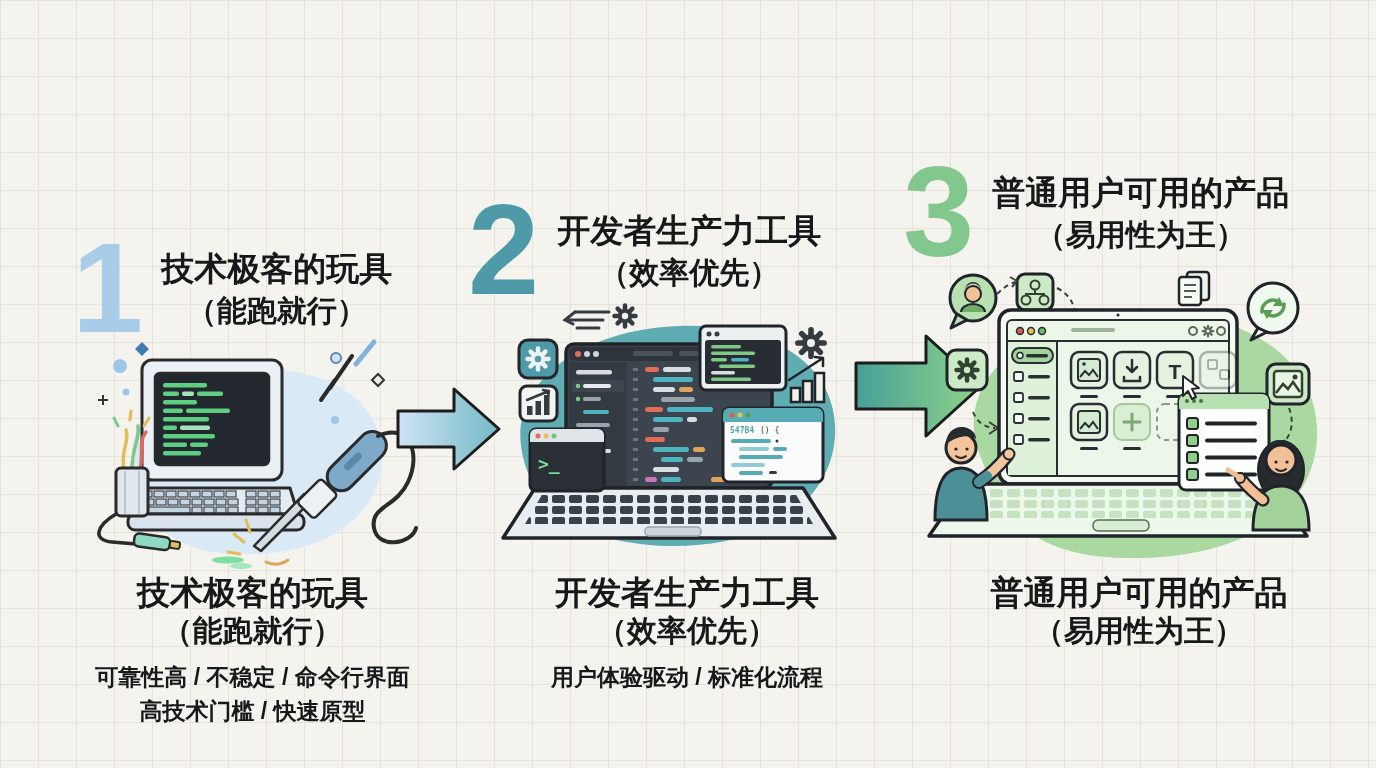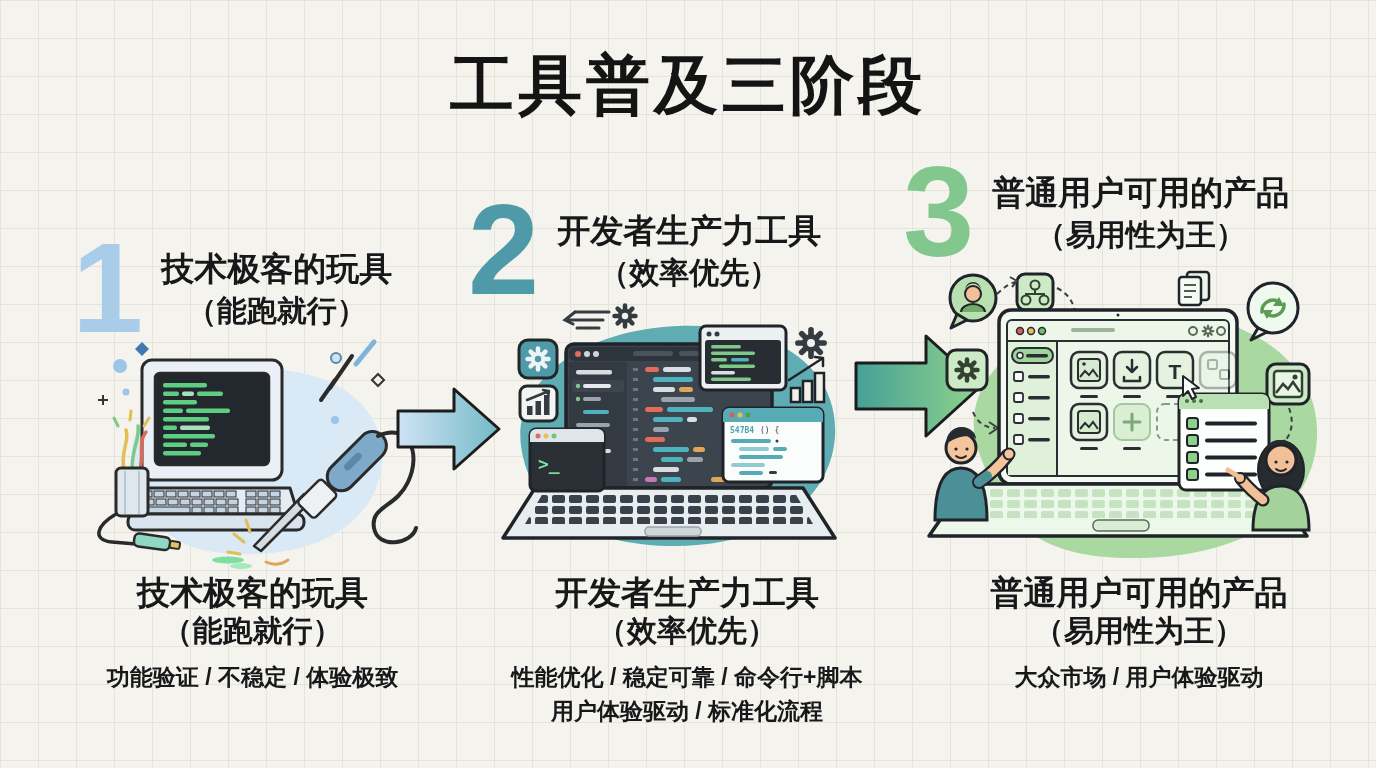--- a/index.html
+++ b/index.html
@@ -37,21 +37,20 @@
   .sm1{left:50px;top:574px;width:405px;}
   .sm2{left:478px;top:574px;width:418px;}
   .sm3{left:922px;top:574px;width:434px;}
   .defs-hidden{position:absolute;width:0;height:0;}
 </style>
 <title>工具普及三阶段</title></head>
 <body>
 
 <div class="canvas">
 
-  <h1 class="title">工具普及三阶段</h1>
 
   <svg class="defs-hidden" aria-hidden="true">
     <defs>
       <g id="gear">
         <g stroke="currentColor" stroke-width="4.5" stroke-linecap="round" fill="none">
           <path d="M12,1.5 V22.5 M1.5,12 H22.5 M4.6,4.6 L19.4,19.4 M19.4,4.6 L4.6,19.4"></path>
         </g>
         <circle cx="12" cy="12" r="7.2" fill="currentColor"></circle>
         <circle cx="12" cy="12" r="3.2" fill="var(--hole,#ffffff)"></circle>
       </g>
@@ -505,29 +504,28 @@
       <path d="M345,190 A15,15 0 0 1 375,188 C375,177 366,171 357,172 C348,173 345,180 345,190 Z" fill="#262b30"></path>
       <circle cx="355" cy="194" r="1.6" fill="#20242a"></circle>
         <circle cx="366" cy="194" r="1.6" fill="#20242a"></circle>
       <path d="M355,201 q5,4 10,0" stroke="#20242a" stroke-width="2" fill="none" stroke-linecap="round"></path>
     </g>
   </svg>
 
   <section class="summary sm1">
     <div class="sum-title">技术极客的玩具</div>
     <div class="sum-sub">（能跑就行）</div>
-    <div class="sum-feat">功能验证 / 不稳定 / 体验极致</div>
+    <div class="sum-feat">可靠性高 / 不稳定 / 命令行界面</div>
+    <div class="sum-feat">高技术门槛 / 快速原型</div>
   </section>
 
   <section class="summary sm2">
     <div class="sum-title">开发者生产力工具</div>
     <div class="sum-sub">（效率优先）</div>
-    <div class="sum-feat">性能优化 / 稳定可靠 / 命令行+脚本</div>
     <div class="sum-feat">用户体验驱动 / 标准化流程</div>
   </section>
 
   <section class="summary sm3">
     <div class="sum-title">普通用户可用的产品</div>
     <div class="sum-sub">（易用性为王）</div>
-    <div class="sum-feat">大众市场 / 用户体验驱动</div>
   </section>
 
 </div>
 
 </body></html>

